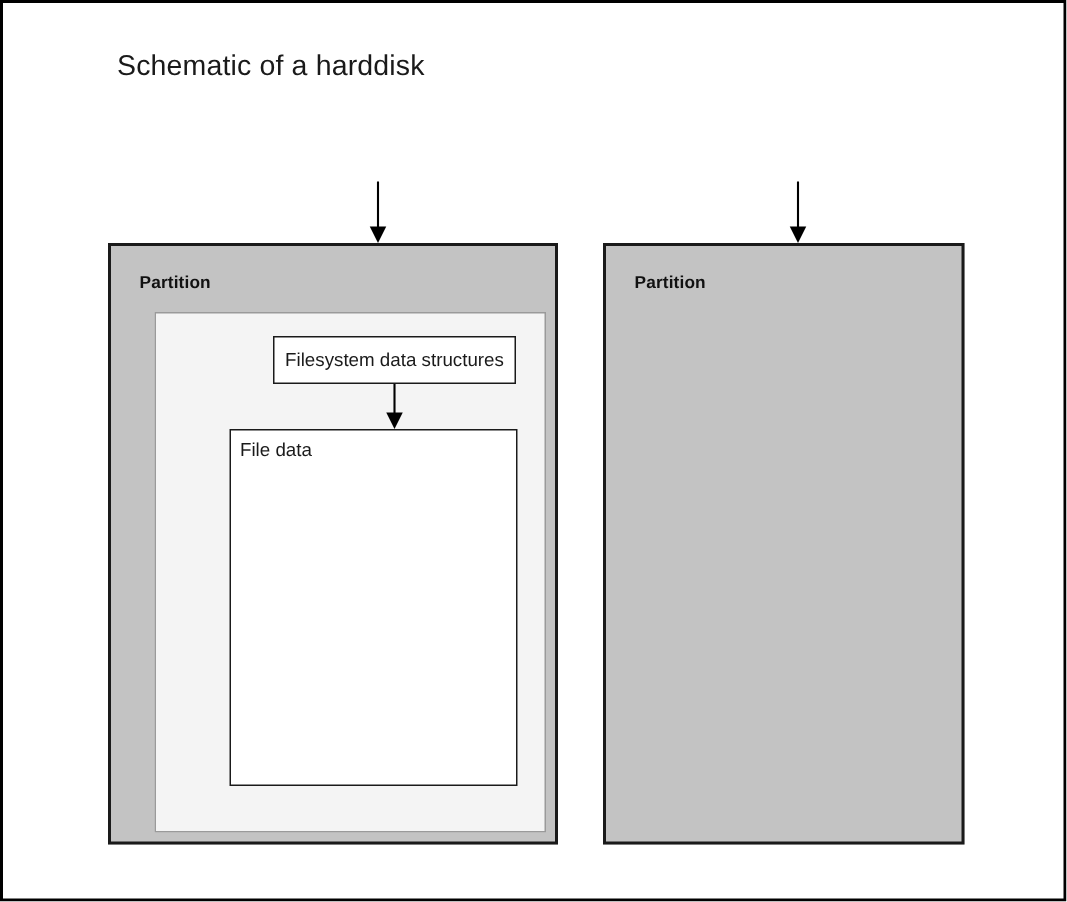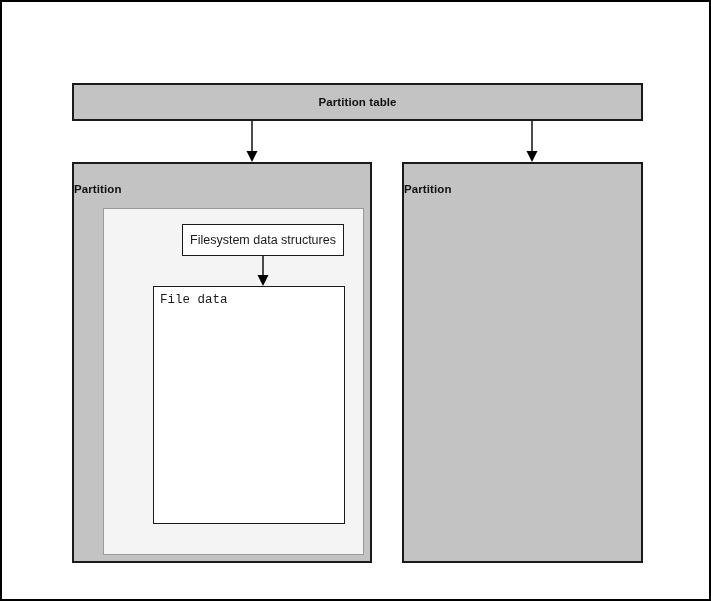--- a/index.html
+++ b/index.html
@@ -56,21 +56,21 @@
     text-align: center;
     width: 100%;
     position: absolute;
     top: 50%;
     transform: translateY(-50%);
     color: #111111;
     letter-spacing: 0.1px;
   }
   .label-bold-tl {
     position: absolute;
-    left: 0;
+    left: 19px;
     top: 19px;
     font-size: 11.5px;
     font-weight: bold;
     color: #111111;
     letter-spacing: 0.1px;
   }
   .label-plain-tl {
     position: absolute;
     left: 6px;
     top: 6px;
@@ -95,24 +95,22 @@
   .arrow-svg {
     position: absolute;
     overflow: visible;
   }
 </style>
 </head>
 <body>
 
 <div id="page">
 
+  <div id="title">Schematic of a harddisk</div>
 
-  <div class="box gray-box" style="left:70px; top:81px; width:571px; height:38px;">
-    <div class="label-bold-center">Partition table</div>
-  </div>
 
   <svg class="arrow-svg" style="left:238px; top:119px; width:24px; height:42px;" viewBox="0 0 24 42">
     <line x1="12" y1="0" x2="12" y2="33" stroke="#000000" stroke-width="1.4"></line>
     <polygon points="12,41 6.5,30 17.5,30" fill="#000000"></polygon>
   </svg>
 
   <svg class="arrow-svg" style="left:518px; top:119px; width:24px; height:42px;" viewBox="0 0 24 42">
     <line x1="12" y1="0" x2="12" y2="33" stroke="#000000" stroke-width="1.4"></line>
     <polygon points="12,41 6.5,30 17.5,30" fill="#000000"></polygon>
   </svg>
@@ -124,21 +122,21 @@
 
       <div class="box white-box" style="left:78px; top:15px; width:162px; height:32px;">
         <div class="label-plain-center">Filesystem data structures</div>
       </div>
 
       <svg class="arrow-svg" style="left:147px; top:47px; width:24px; height:31px;" viewBox="0 0 24 31">
         <line x1="12" y1="0" x2="12" y2="22" stroke="#000000" stroke-width="1.4"></line>
         <polygon points="12,30 6.5,19 17.5,19" fill="#000000"></polygon>
       </svg>
 
-      <div class="box white-box" style="left:49px; top:77px; width:192px; height:238px;font-family:Liberation Mono, monospace;">
+      <div class="box white-box" style="left:49px; top:77px; width:192px; height:238px;">
         <div class="label-plain-tl">File data</div>
       </div>
     </div>
   </div>
 
   <div class="box gray-box" style="left:400px; top:160px; width:241px; height:401px;">
     <div class="label-bold-tl">Partition</div>
   </div>
 
 </div>

